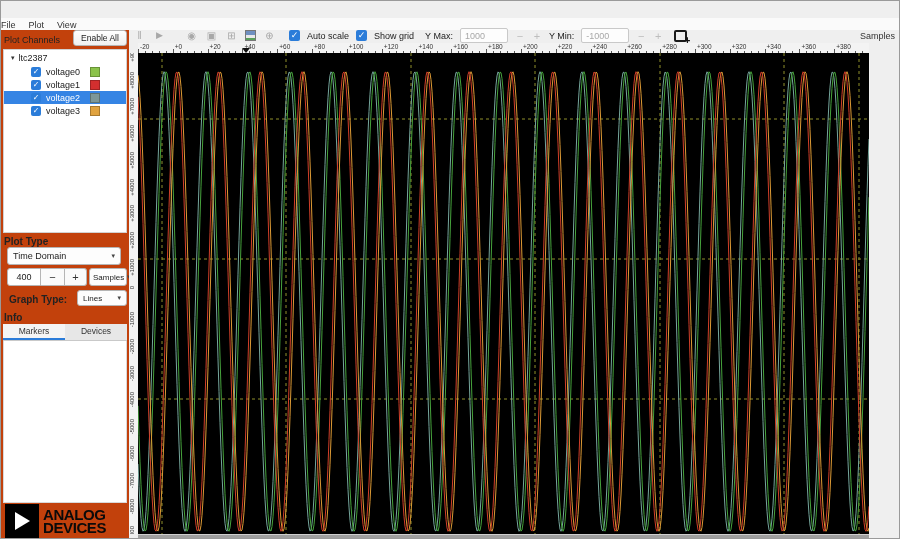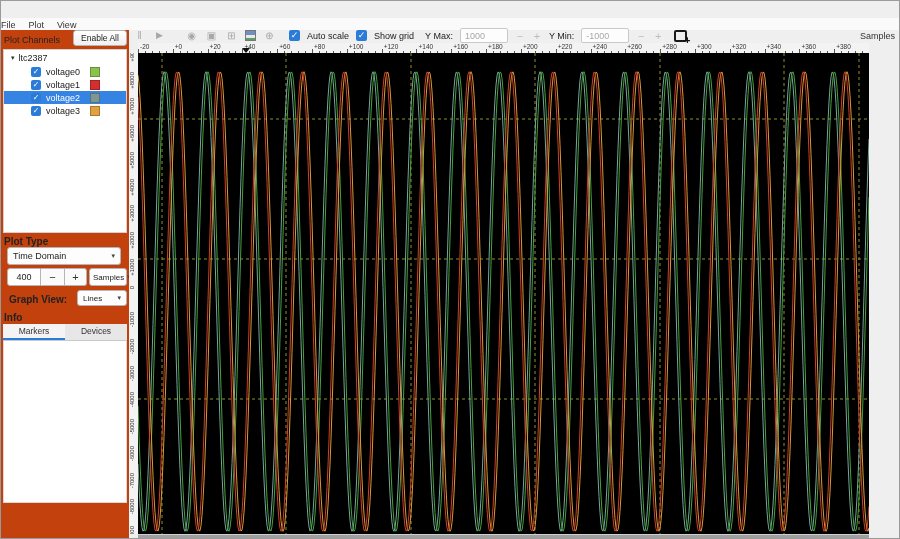--- a/index.html
+++ b/index.html
@@ -137,33 +137,42 @@
     </div>
 
     <input class="spin-val" value="400" style="">
     <div class="spin-btn" style="left:40px;width:24px;">−</div>
     <div class="spin-btn" style="left:64px;width:22px;border-radius:0 3px 3px 0;">+</div>
     <div class="combo" style="left:88px;top:238px;width:38px;height:18px;font-size:8px;padding:0 3px;">
       <span>Samples</span>
       <span class="arr">▾</span>
     </div>
 
-    <div class="sec-label" style="left:8px;top:264px;">Graph View:</div>
+    <div class="sec-label" style="left:8px;top:264px;">Graph Type:</div>
     <div class="combo" style="left:76px;top:260px;width:50px;height:16px;font-size:8px;">
       <span>Lines</span>
       <span class="arr">▾</span>
     </div>
 
     <div class="sec-label" style="top:282px;">Info</div>
     <div class="tabs">
       <div class="tab active">Markers</div>
       <div class="tab">Devices</div>
     </div>
     <div class="white-box"></div>
 
+    <div class="logo">
+      <div class="logo-mark">
+        <div class="logo-tri"></div>
+      </div>
+      <div class="logo-text">
+        <div>ANALOG</div>
+        <div>DEVICES</div>
+      </div>
+    </div>
   </div>
 
   <div class="toolbar">
     <span class="tb-icon">‖</span>
     <span class="tb-icon play">▶</span>
     <span class="tb-icon" style="margin-left:12px;">◉</span>
     <span class="tb-icon">▣</span>
     <span class="tb-icon">⊞</span>
     <span class="tb-color-icon"></span>
     <span class="tb-icon">⊕</span>

